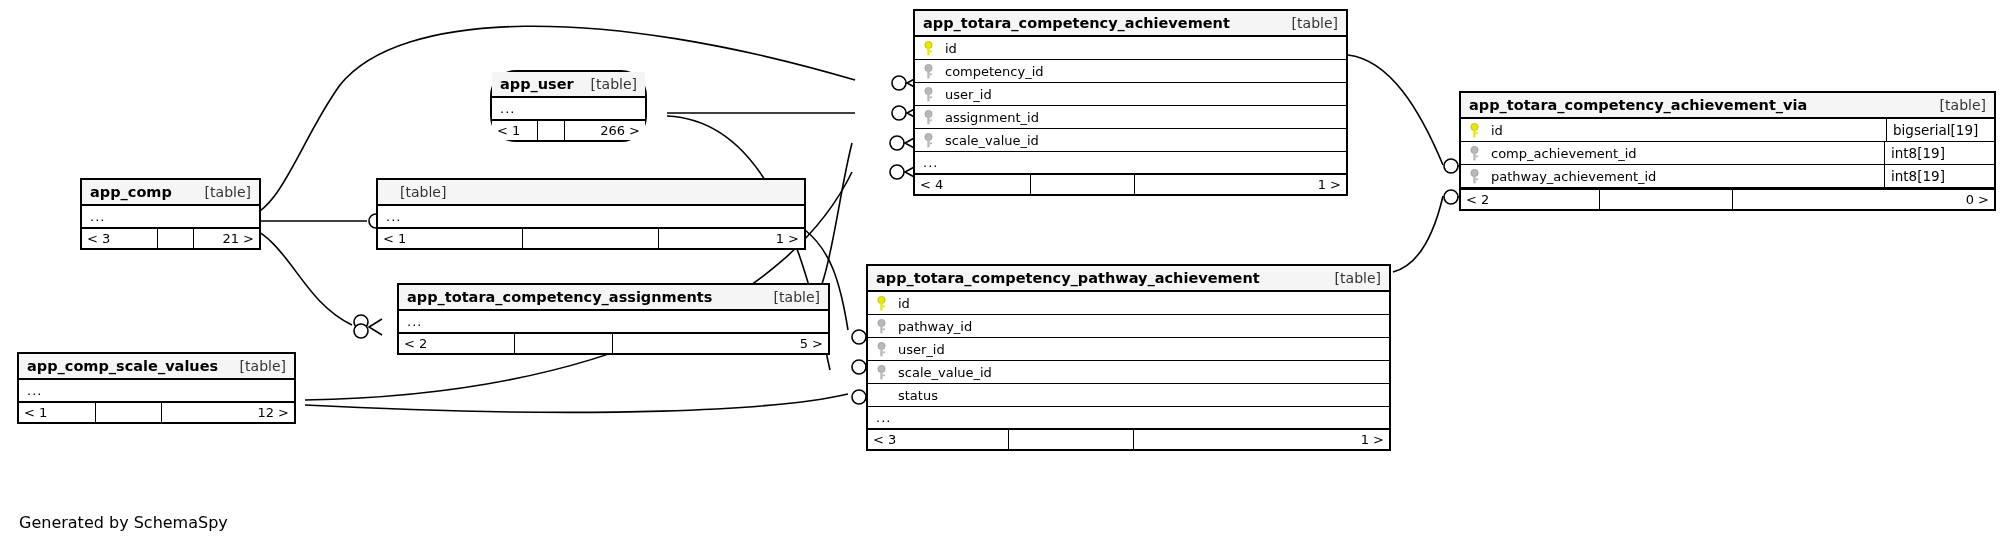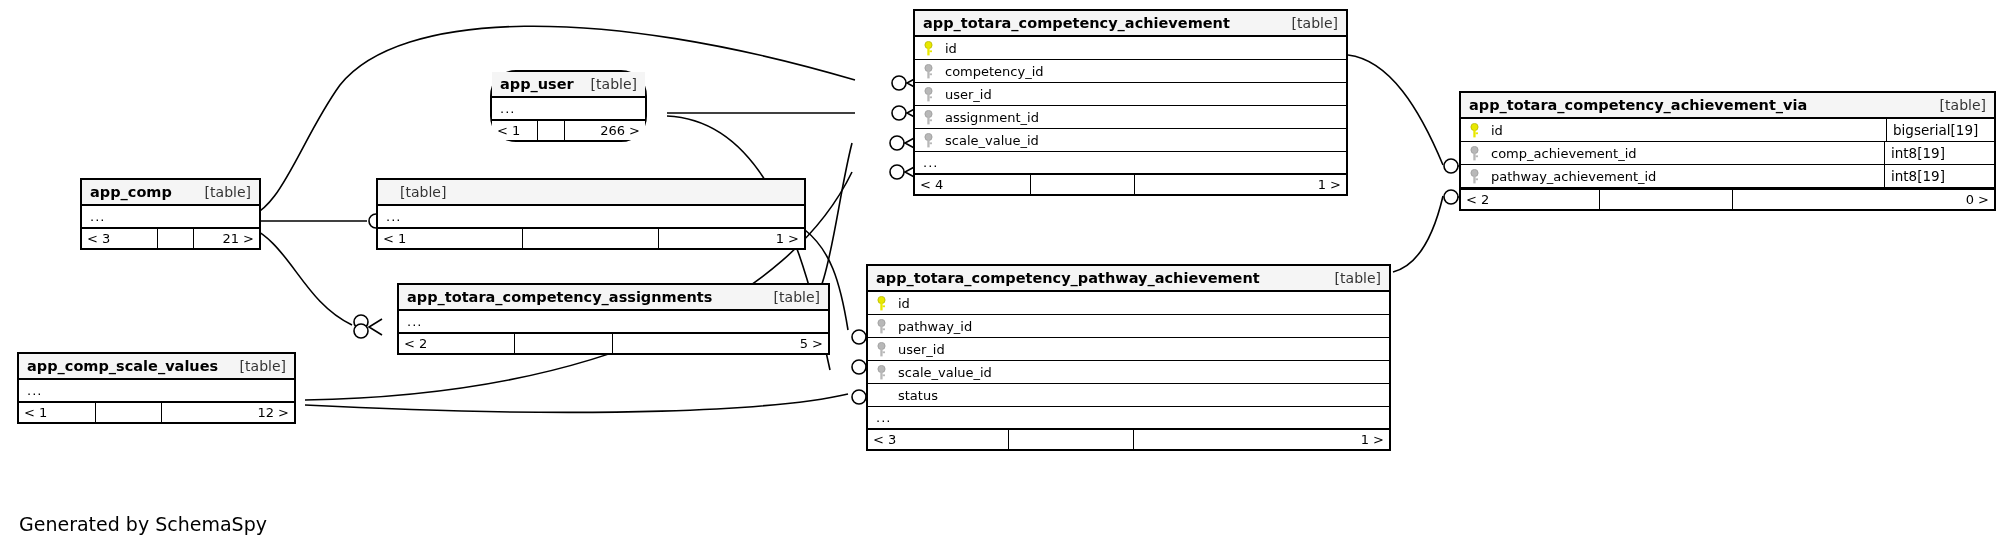--- a/index.html
+++ b/index.html
@@ -146,21 +146,21 @@
     justify-content: center;
     border-right: 1.5px solid #000000;
   }
   .foot-right {
     justify-content: flex-end;
     padding-right: 5px;
   }
 
   .credit {
     position: absolute;
-    font-size: 19px;
+    font-size: 16px;
     color: #000000;
     white-space: nowrap;
   }
 
   .key-icon { display: block; }
 </style>
 </head>
 <body>
 
 <div id="canvas">

